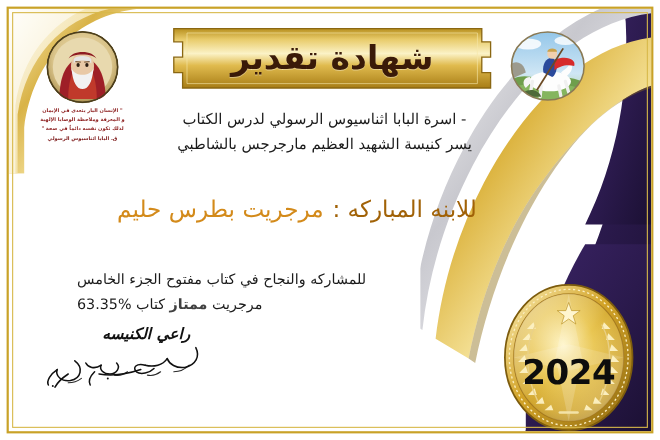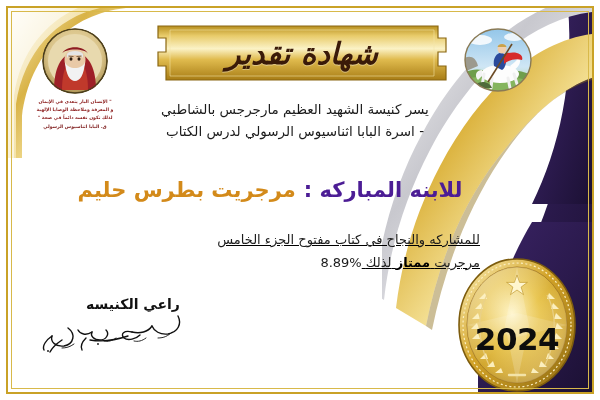--- a/index.html
+++ b/index.html
@@ -74,21 +74,20 @@
     height: 62px;
     display: flex;
     align-items: center;
     justify-content: center;
     direction: rtl;
     font-size: 30px;
     font-weight: bold;
     color: #3a1a08;
     letter-spacing: 0.5px;
     text-shadow: 0 1px 0 rgba(255,255,255,0.35);
-    font-style: italic;
   }
 
   
   .saint-badge {
     position: absolute;
     left: 42px;
     top: 28px;
     width: 66px;
     height: 66px;
     z-index: 5;
@@ -151,67 +150,67 @@
     direction: rtl;
     text-align: center;
     z-index: 5;
     display: flex;
     align-items: baseline;
     justify-content: center;
     gap: 8px;
   }
   .recipient-label {
     font-size: 21px;
-    font-weight: bold;
-    color: #4c1d95;
+    font-weight: normal;
+    color: #a16207;
     white-space: nowrap;
   }
   .recipient-name {
     font-size: 21px;
-    font-weight: bold;
+    font-weight: normal;
     color: #d38a1a;
     white-space: nowrap;
   }
 
   
   .achieve-block {
     position: absolute;
     left: 70px;
-    top: 229px;
+    top: 244px;
     width: 410px;
     direction: rtl;
-    text-align: right;
-    z-index: 5;
-    text-decoration: underline;
+    text-align: left;
+    z-index: 5;
   }
   .achieve-line {
     font-size: 13px;
     line-height: 1.75;
     color: #1b1b1b;
     white-space: nowrap;
   }
   .grade-word {
-    color: #000000;
+    color: #404040;
     font-weight: bold;
   }
   .pct {
     direction: ltr;
     unicode-bidi: embed;
     display: inline-block;
   }
 
   
   .sig-block {
     position: absolute;
     left: 28px;
     top: 296px;
     width: 210px;
     direction: rtl;
     text-align: center;
     z-index: 5;
+    font-style: italic;
   }
   .sig-title {
     font-size: 14px;
     font-weight: bold;
     color: #111111;
   }
   .sig-scribble {
     margin-top: -2px;
     height: 44px;
   }
@@ -400,36 +399,36 @@
 
         <path d="M26,56 L50,18" stroke="#6b4a24" stroke-width="1.6"></path>
 
         <path d="M14,58 C20,54 28,56 30,62 L14,62 Z" fill="#4f6b3a"></path>
       </g>
       <ellipse cx="36" cy="34" rx="33" ry="31" fill="none" stroke="#8a7a55" stroke-width="1.4"></ellipse>
     </svg>
   </div>
 
   <div class="body-block">
+    <div class="body-line">- اسرة البابا اثناسيوس الرسولي لدرس الكتاب</div>
     <div class="body-line">يسر كنيسة الشهيد العظيم مارجرجس بالشاطبي</div>
-    <div class="body-line">- اسرة البابا اثناسيوس الرسولي لدرس الكتاب</div>
   </div>
 
   <div class="recipient-row">
     <span class="recipient-label">للابنه المباركه :</span>
     <span class="recipient-name">مرجريت بطرس حليم</span>
   </div>
 
   <div class="achieve-block">
     <div class="achieve-line">للمشاركه والنجاح في كتاب مفتوح الجزء الخامس</div>
     <div class="achieve-line">
       <span>مرجريت</span>
       <span class="grade-word">ممتاز</span>
-      <span>لذلك</span>
-      <span class="pct">8.89%</span>
+      <span>كتاب</span>
+      <span class="pct">63.35%</span>
     </div>
   </div>
 
   <div class="sig-block">
     <div class="sig-title">راعي الكنيسه</div>
     <div class="sig-scribble">
       <svg width="210" height="44" viewBox="0 0 210 44" xmlns="http://www.w3.org/2000/svg">
         <g stroke="#111111" fill="none" stroke-width="1.4" stroke-linecap="round">
           <path d="M150,6 C154,14 150,22 140,24 C132,25 126,21 124,16"></path>
           <path d="M124,16 C120,22 112,24 104,22"></path>

